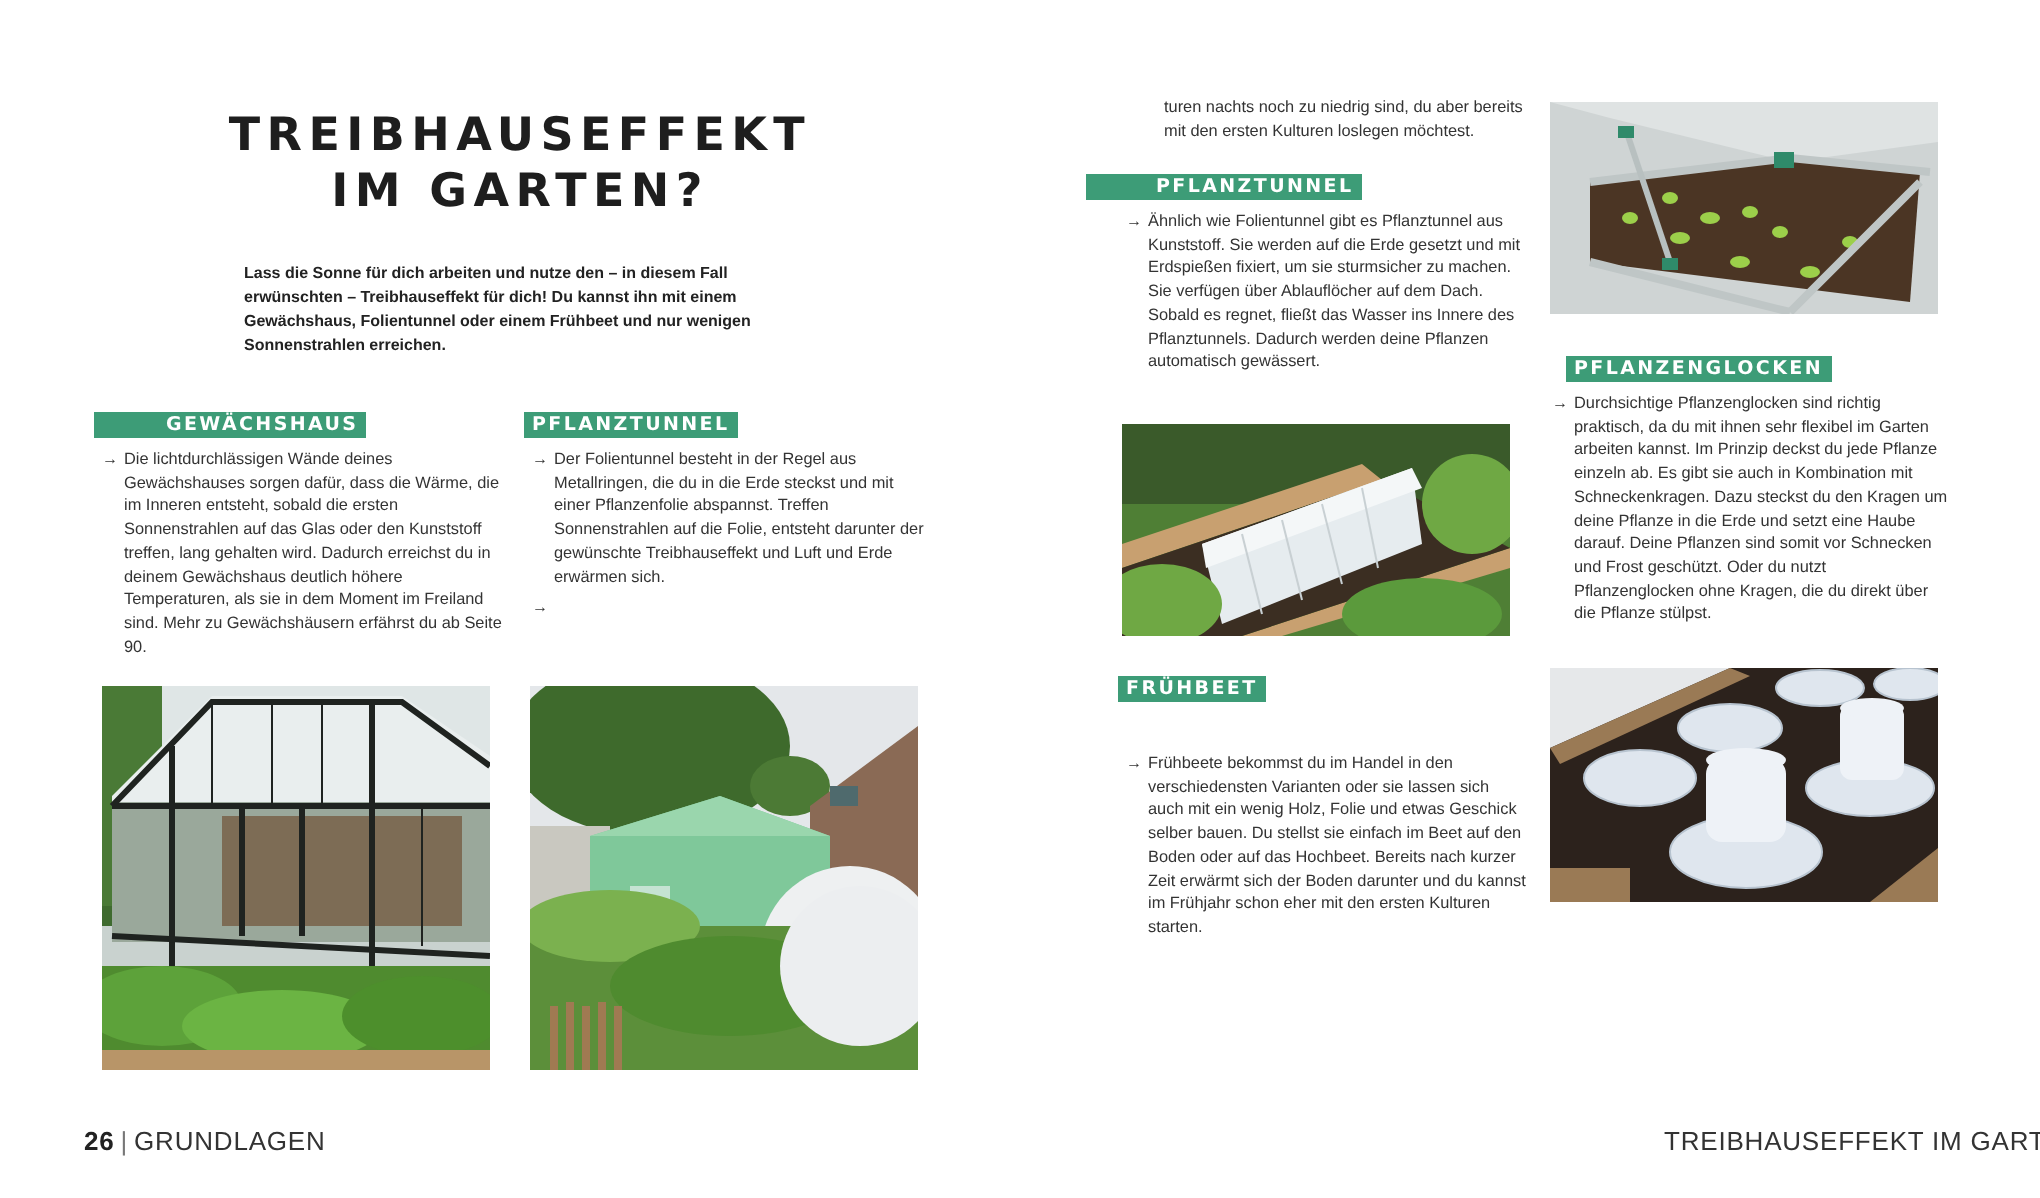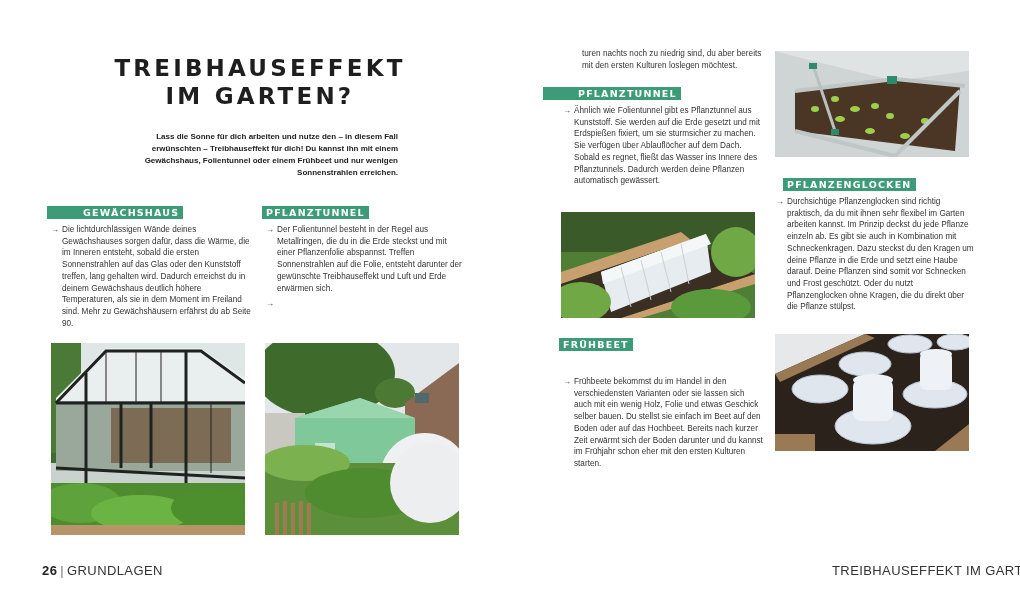--- a/index.html
+++ b/index.html
@@ -10,21 +10,21 @@
   .page-left { left: 0; width: 510px; }
   .page-right { left: 510px; width: 510px; }
 
   .title {
     position: absolute; left: 110px; top: 54px; width: 300px;
     text-align: center; font-family: "DejaVu Sans", sans-serif; font-weight: 700;
     font-size: 23px; line-height: 28px; letter-spacing: 3.2px; color: #1e1e1e;
   }
   .intro {
     position: absolute; left: 122px; top: 131px; width: 276px;
-    text-align: right; font-family: "Liberation Sans", sans-serif; font-weight: 700;
+    text-align: left; font-family: "Liberation Sans", sans-serif; font-weight: 700;
     font-size: 8px; line-height: 12px; color: #222;
   }
 
   .label {
     position: absolute; display: inline-block; background: #3d9c77; color: #ffffff;
     font-family: "DejaVu Sans", sans-serif; font-weight: 700; font-size: 9.5px;
     letter-spacing: 1.2px; line-height: 13px; height: 13px; padding: 0 4px; white-space: nowrap;
   }
 
   .body-text {

